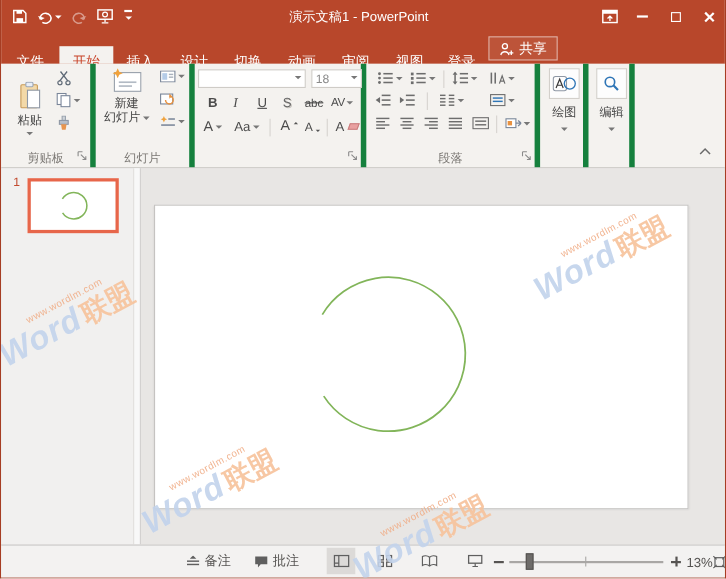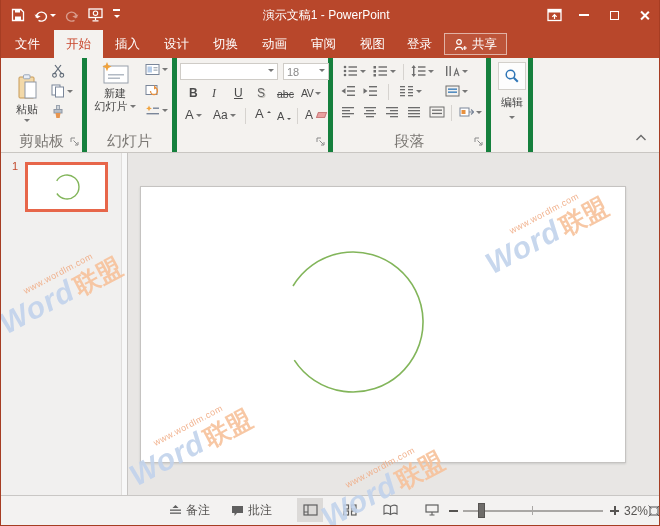--- a/index.html
+++ b/index.html
@@ -19,32 +19,32 @@
   .close-x { position:relative; width:11px; height:11px; }
   .close-x::before,.close-x::after { content:""; position:absolute; left:5px; top:0; width:1.6px; height:11px; background:#fff; }
   .close-x::before { transform:rotate(45deg); } .close-x::after { transform:rotate(-45deg); }
   .caret-w { width:0; height:0; border:3px solid transparent; border-top-color:#fff; margin-top:3px; }
   .qat-more { display:flex; flex-direction:column; align-items:center; }
   .qat-more .bar { width:7px; height:1.4px; background:#fff; margin-bottom:2px; }
   .faded { opacity:.45; }
 
   
   .tabrow { position:absolute; left:0; top:30px; width:100%; height:28px; background:#b8472b; display:flex; align-items:stretch; color:#fff; font-size:12.5px; }
-  .tab { padding:0 12px; line-height:28px; white-space:nowrap; cursor:default; }
+  .tab { padding:0 12px; line-height:28px; white-space:nowrap; cursor:default;margin-top:12px; }
   .tab.first { padding:0 14px; }
   .tab.active { background:#f4f2ef; color:#c8442a; }
   .tellme { display:flex; align-items:center; gap:5px; padding:0 10px; color:#f0c1af; }
   .signin { padding:0 10px; line-height:28px; }
   .share { display:flex; align-items:center; gap:5px; margin:3px 6px 3px 2px; padding:0 9px; border:1px solid rgba(255,255,255,.55); background:rgba(255,255,255,.07); }
   .spacer { flex:1; }
 
   
   .ribbon { position:absolute; left:0; top:58px; width:100%; height:95px; background:#f4f2ef; border-bottom:1px solid #c9c6c2; display:flex; }
   .group { position:relative; height:100%; border-right:5px solid #15803d; }
-  .g-label { position:absolute; bottom:1px; left:0; width:100%; text-align:center; font-size:15px; color:#7b7874; }
+  .g-label { position:absolute; bottom:1px; left:0; width:100%; text-align:center; font-size:11px; color:#7b7874; }
   .launcher { position:absolute; right:2px; bottom:2px; }
   .bigbtn { position:absolute; text-align:center; color:#444; font-size:11px; line-height:13px; }
   .sbtn { position:absolute; display:flex; align-items:center; gap:2px; }
   .car { width:0; height:0; border:3px solid transparent; border-top-color:#777; margin-top:3px; }
   .combo { position:absolute; height:17px; background:#fff; border:1px solid #cfccc7; display:flex; align-items:center; justify-content:space-between; padding:0 3px; color:#8a8a8a; font-size:11px; }
   .glyph { color:#4b4b4b; font-size:12px; line-height:14px; }
   .g-b { font-weight:bold; }
   .g-i { font-style:italic; font-family:"Liberation Serif",serif; }
   .g-u { text-decoration:underline; }
   .g-s { color:#666; text-shadow:1px 1px 0 #c6c2bc; }
@@ -466,20 +466,35 @@
         <i class="car"></i>
       </span>
       <div class="g-label"><span>段落</span></div>
       <span class="launcher">
         <svg width="10" height="10">
             <path d="M1 1 h4 M1 1 v4 M3.5 3.5 l4 4 M8 5 v3 h-3" fill="none" stroke="#8a8a8a" stroke-width="1"></path>
           </svg>
       </span>
     </section>
 
+    <section class="group" style="width:44px">
+      <div class="bigbtn" style="left:8px; top:4px; width:28px">
+        <span class="iconbox">
+          <svg width="22" height="18">
+              <rect x="1" y="2.5" width="12" height="13" rx="2" fill="none" stroke="#8f98a5"></rect>
+              <path d="M3.5 13 L6.8 5 L10 13 M4.8 10.5 h4" fill="none" stroke="#3a3a3a" stroke-width="1.1"></path>
+              <circle cx="16" cy="9" r="5" fill="none" stroke="#2e75b6" stroke-width="1.2"></circle>
+            </svg>
+        </span>
+        <div style="margin-top:6px"><span>绘图</span></div>
+        <div style="display:flex;justify-content:center;margin-top:4px">
+            <i class="car"></i>
+          </div>
+      </div>
+    </section>
 
     <section class="group" style="width:42px">
       <div class="bigbtn" style="left:7px; top:4px; width:28px">
         <span class="iconbox">
           <svg width="16" height="16">
               <circle cx="6.5" cy="6.5" r="4.3" fill="none" stroke="#2e75b6" stroke-width="1.5"></circle>
               <path d="M9.8 9.8 L13.8 13.8" stroke="#2e75b6" stroke-width="2"></path>
             </svg>
         </span>
         <div style="margin-top:6px"><span>编辑</span></div>
@@ -561,21 +576,21 @@
     </span>
     <span class="sb" style="left:448px">
         <i class="minus-i"></i>
       </span>
     <i class="zoom-track" style="left:462px; width:140px"></i>
     <i class="zoom-tick" style="left:531px"></i>
     <i class="zoom-thumb" style="left:477px"></i>
     <span class="sb" style="left:609px">
         <i class="plus-i"></i>
       </span>
-    <span class="sb" style="left:623px">32%</span>
+    <span class="sb" style="left:623px">13%</span>
     <span class="sb" style="left:647px">
       <svg width="12" height="12">
           <rect x="2" y="2" width="8" height="8" fill="none" stroke="#5f5f5f" stroke-width="1.1"></rect>
           <path d="M0.5 0.5 l3 3 M11.5 0.5 l-3 3 M0.5 11.5 l3 -3 M11.5 11.5 l-3 -3" stroke="#5f5f5f" stroke-width="1"></path>
         </svg>
     </span>
   </div>
 
   <div class="wm" style="left:-8px; top:270px">
     <span class="wm-url">www.wordlm.com</span>

